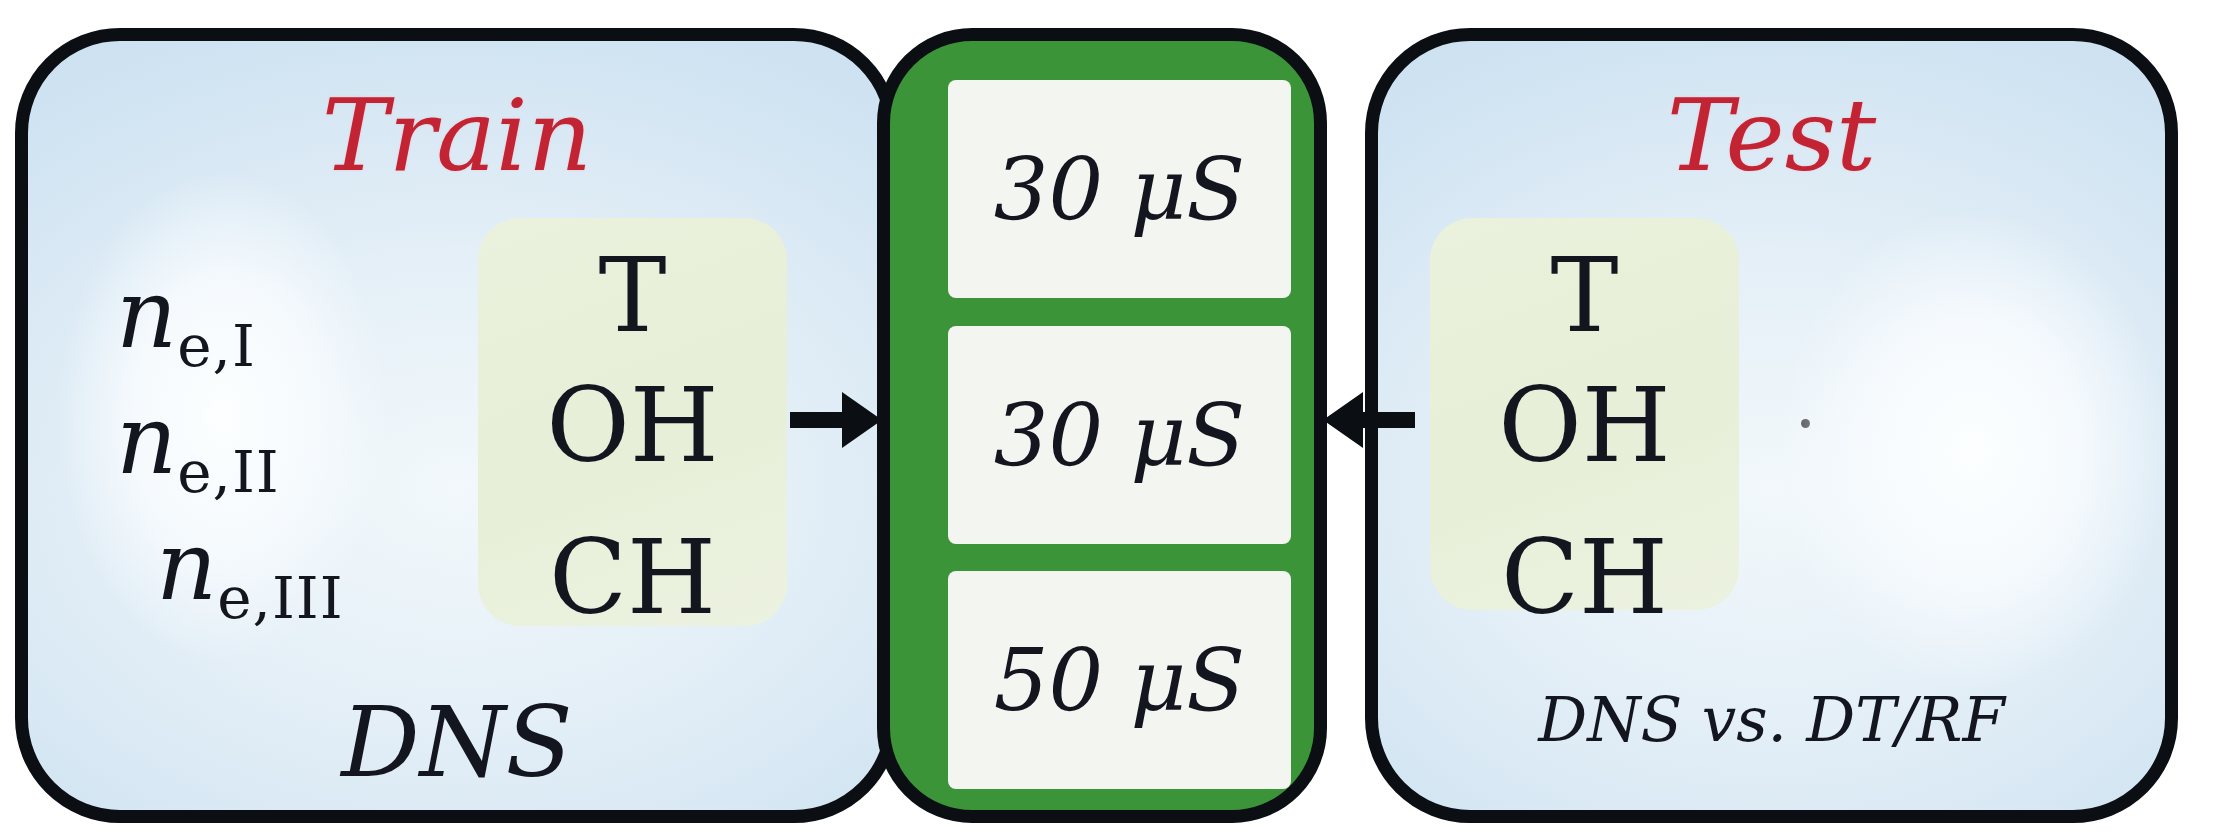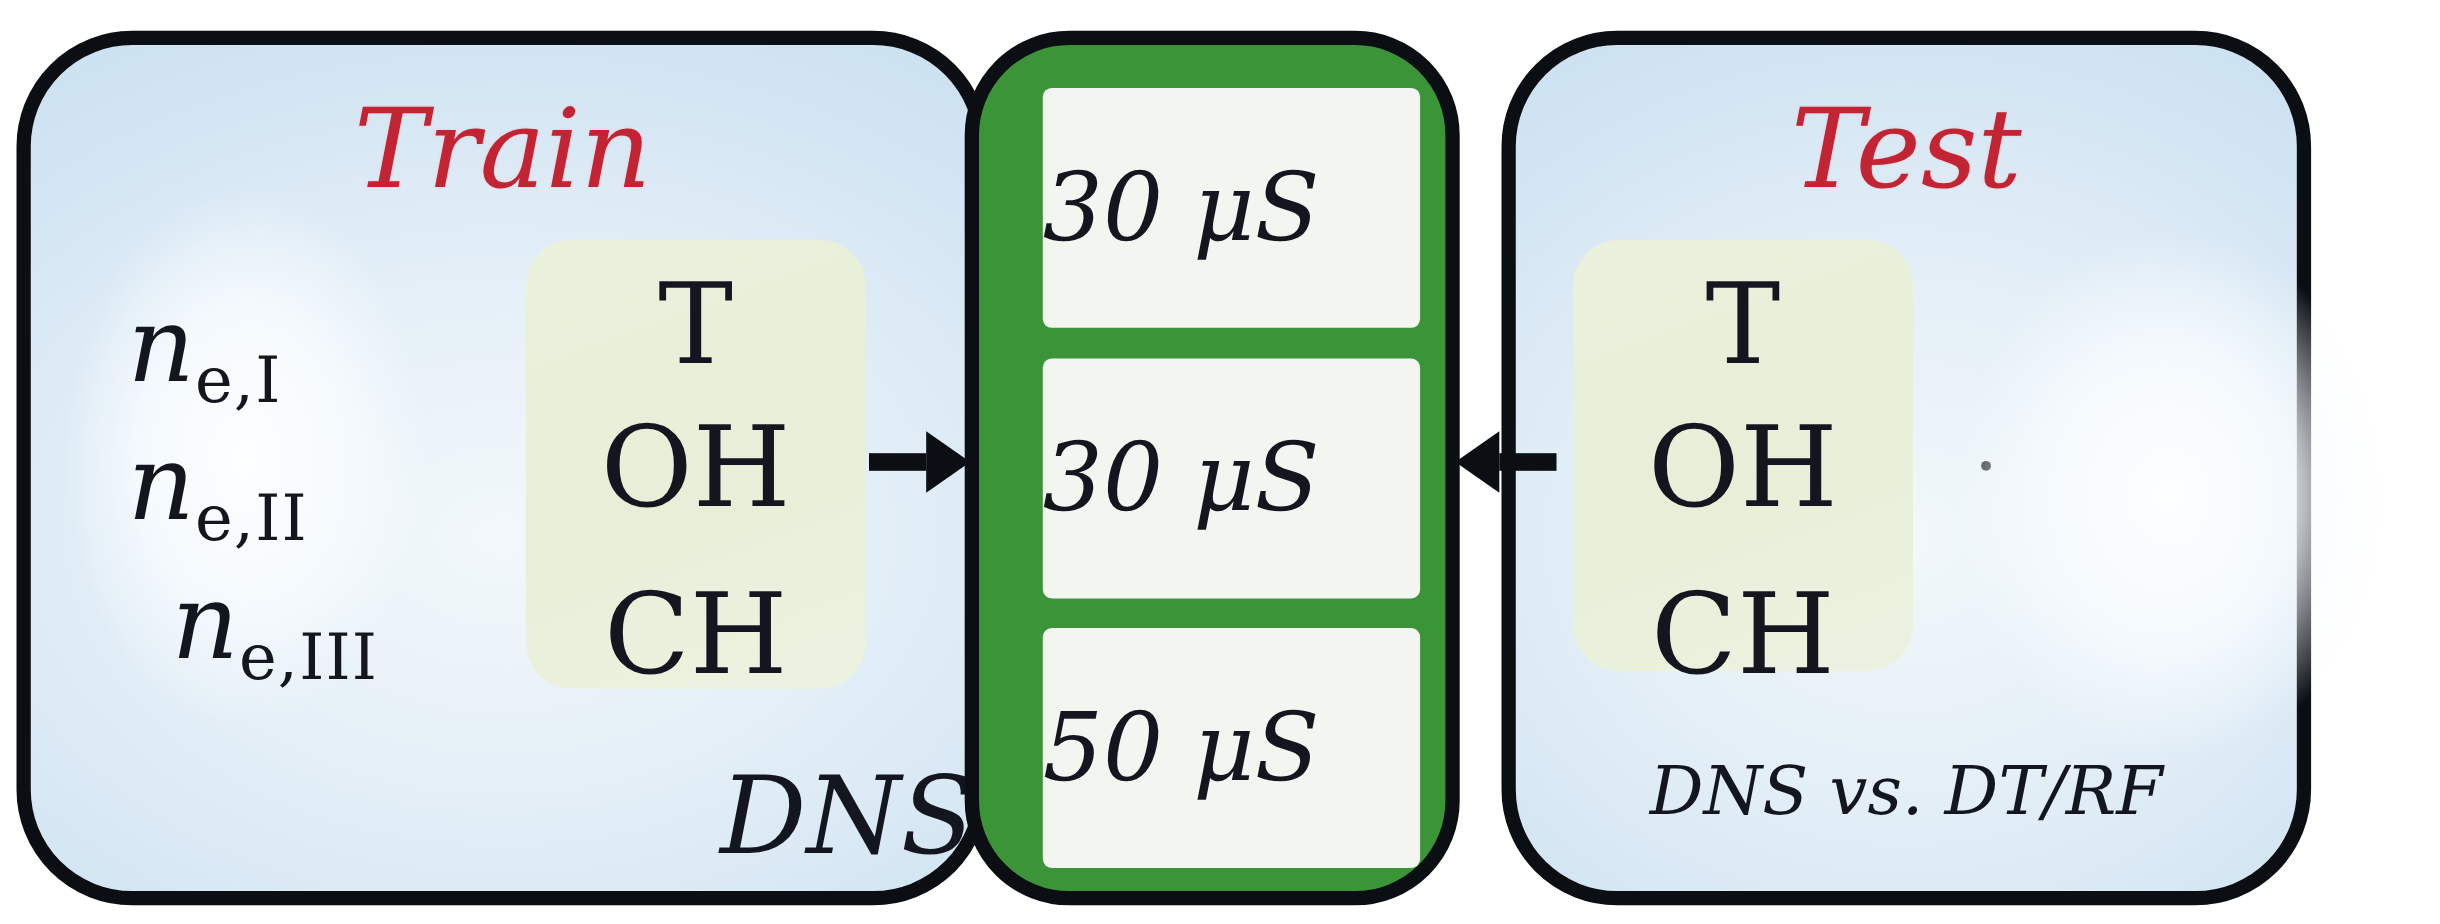--- a/index.html
+++ b/index.html
@@ -7,36 +7,36 @@
     position:relative;width:2218px;height:840px;background:#ffffff;overflow:hidden;
     font-family:"DejaVu Serif","Liberation Serif",serif;
   }
   
   .panel{
     position:absolute;top:28px;height:795px;box-sizing:border-box;
     border:13px solid #0b0f14;border-radius:105px;
     background:radial-gradient(120% 95% at 50% 58%, #f2f8fb 0%, #e4eff7 32%, #cfe3f2 65%, #c2daee 100%);
   }
   .panel.train{left:15px;width:884px;}
-  .panel.test{left:1365px;width:736px;}
+  .panel.test{left:1365px;width:813px;}
   .panel.mid{
     left:877px;width:450px;border-radius:95px;
     background:#3c9438;
   }
   
   .ptitle{
     position:absolute;top:40px;left:0;width:100%;text-align:center;
     font-style:italic;font-size:100px;line-height:1.1;color:#c32433;
     text-shadow:0 0 2px rgba(255,160,170,.55);
   }
   .caption{
     position:absolute;left:0;width:100%;text-align:center;
     font-style:italic;font-size:98px;line-height:1.1;color:#14161f;
   }
-  .caption.left-c{top:648px;text-align:right;}
+  .caption.left-c{top:648px;}
   .caption.right-c{top:645px;font-size:61px;}
   
   .blob{
     position:absolute;border-radius:50%;
     background:radial-gradient(closest-side, rgba(253,255,255,.97) 0%, rgba(247,251,254,.88) 55%, rgba(240,247,252,0) 100%);
   }
   .blob.l{left:30px;top:130px;width:330px;height:490px;}
   .blob.r{left:400px;top:170px;width:390px;height:480px;}
   
   .nrow{position:absolute;left:88px;height:110px;line-height:110px;white-space:nowrap;color:#14161f;}
@@ -56,21 +56,21 @@
   .species-line{
     position:absolute;left:0;width:100%;height:112px;line-height:112px;
     text-align:center;font-size:102px;color:#14161f;font-style:normal;
   }
   .species-line.s1{top:22px;}
   .species-line.s2{top:152px;}
   .species-line.s3{top:276px;margin-top:28px;}
   
   .timebox{
     position:absolute;left:58px;width:343px;height:218px;border-radius:8px;
-    background:#f3f5f1;display:flex;align-items:center;justify-content:flex-start;
+    background:#f3f5f1;display:flex;align-items:center;justify-content:center;
   }
   .timebox.t1{top:39px;}
   .timebox.t2{top:285px;}
   .timebox.t3{top:530px;}
   .timebox .tlabel{font-style:italic;font-size:86px;color:#14161f;white-space:nowrap;}
   
   .arrow{position:absolute;z-index:6;width:92px;height:56px;top:392px;}
   .arrow .shaft{position:absolute;top:20px;height:16px;background:#0b0f14;}
   .arrow .head{position:absolute;width:0;height:0;top:0;}
   .arrow.to-right{left:790px;}

